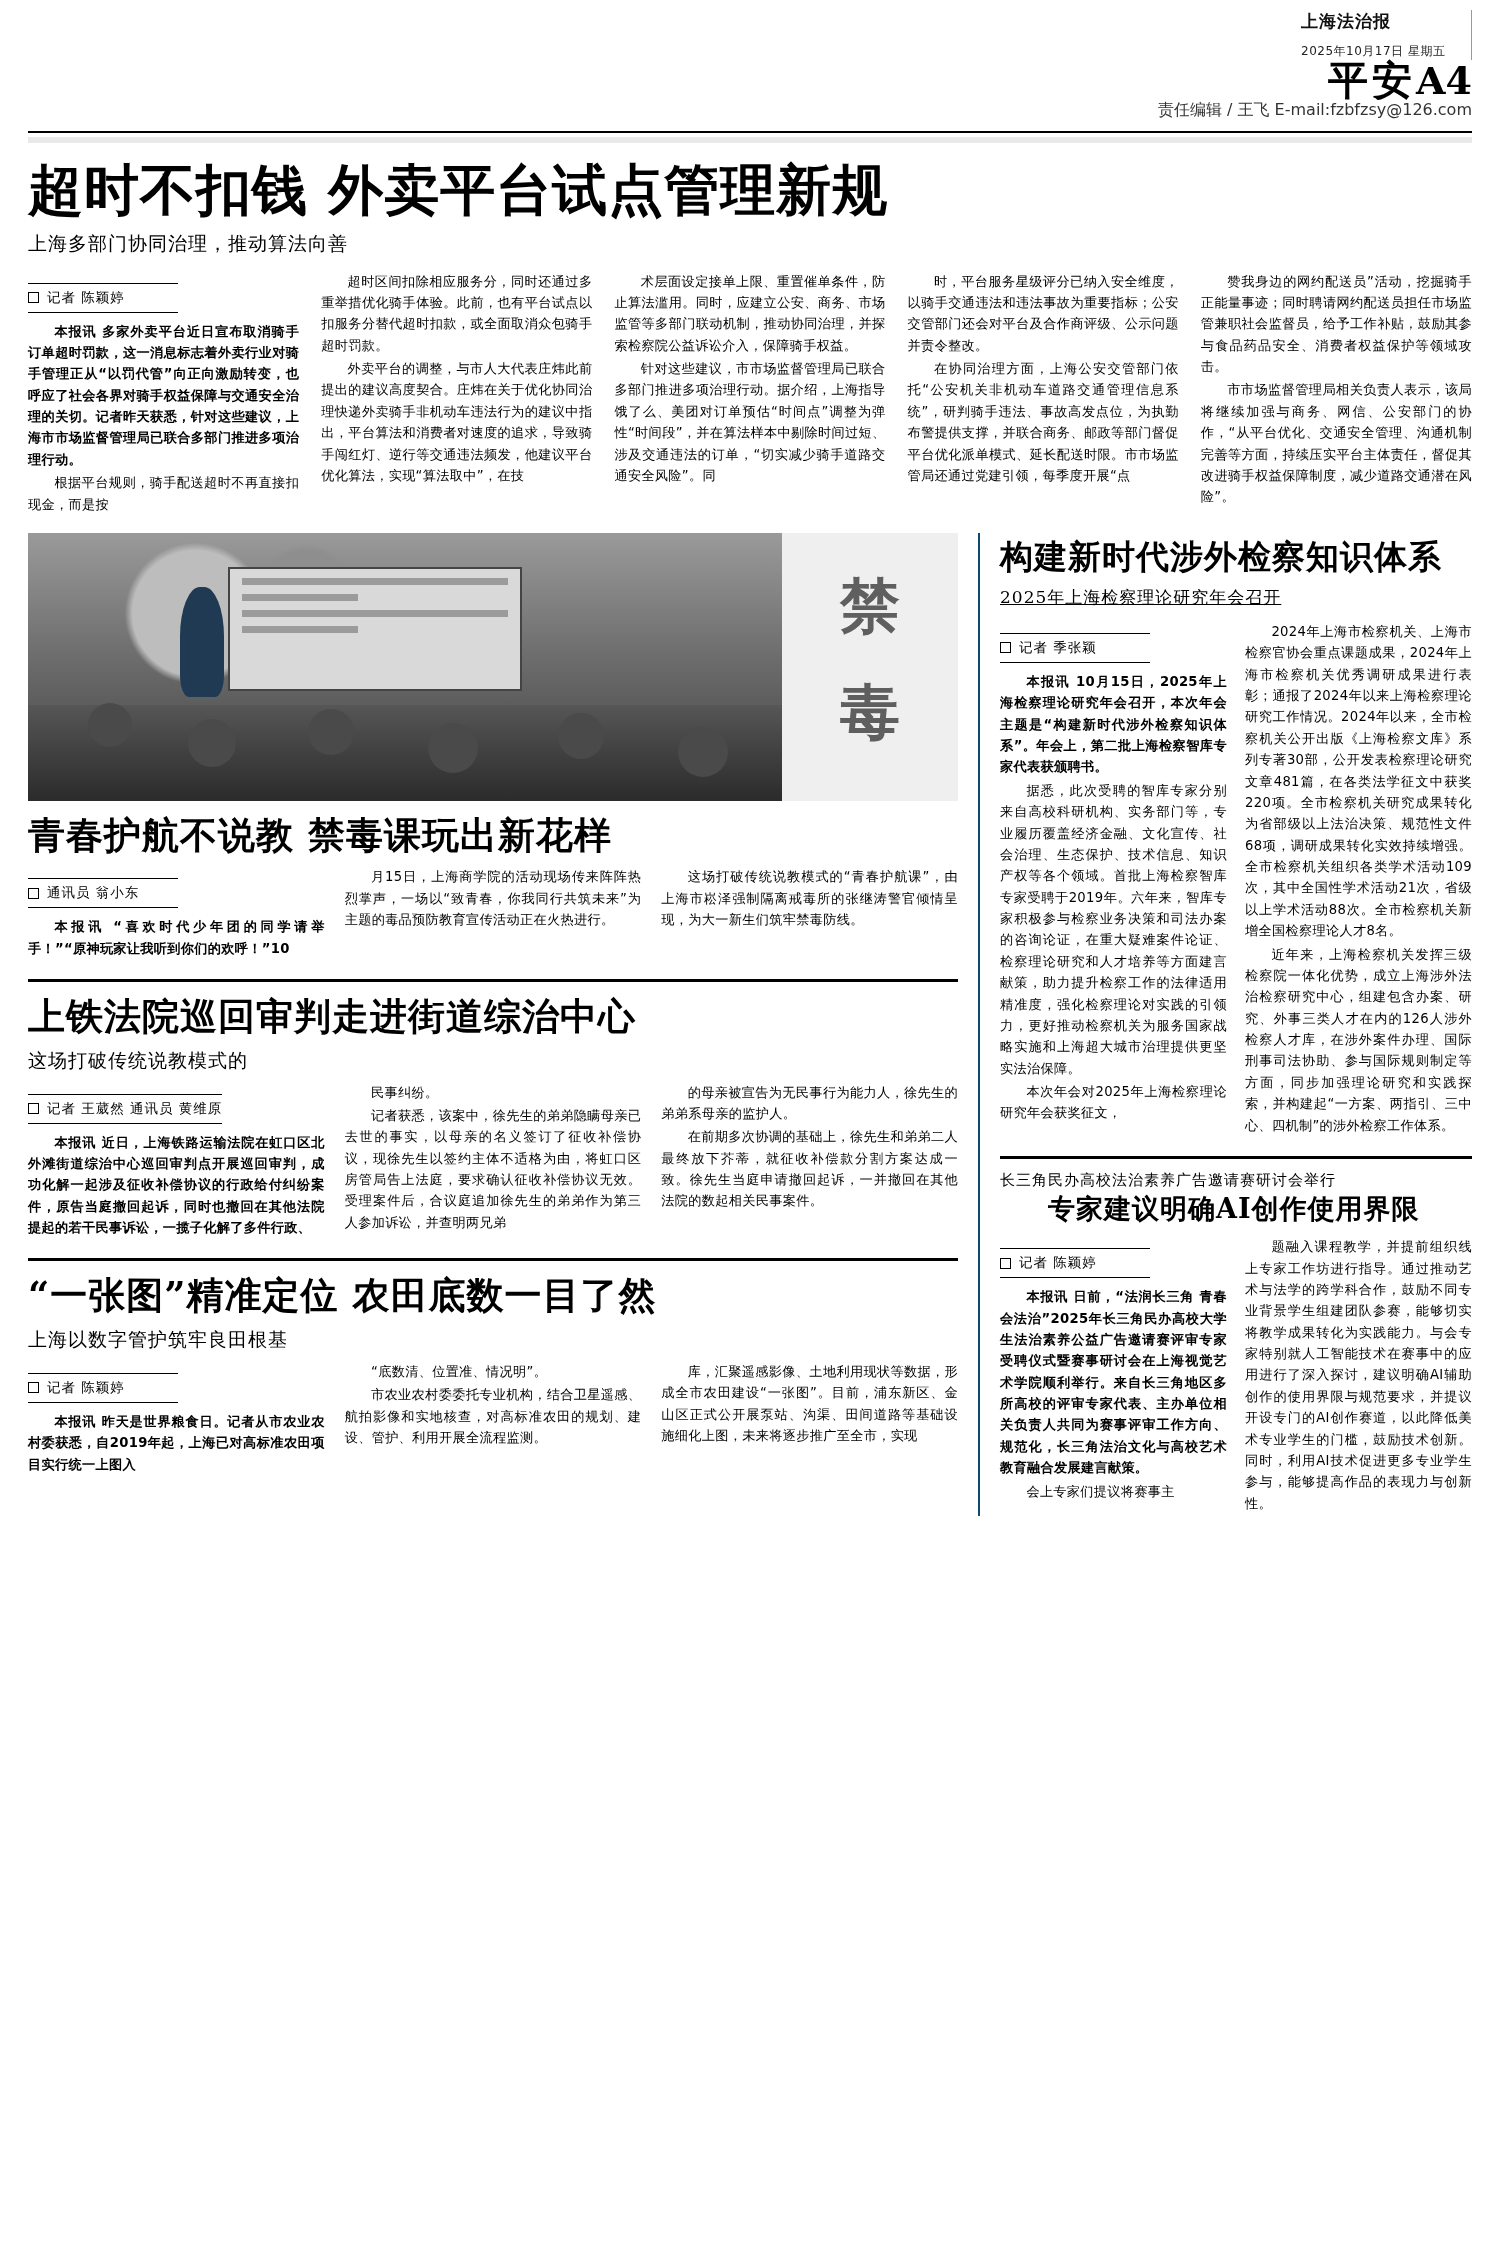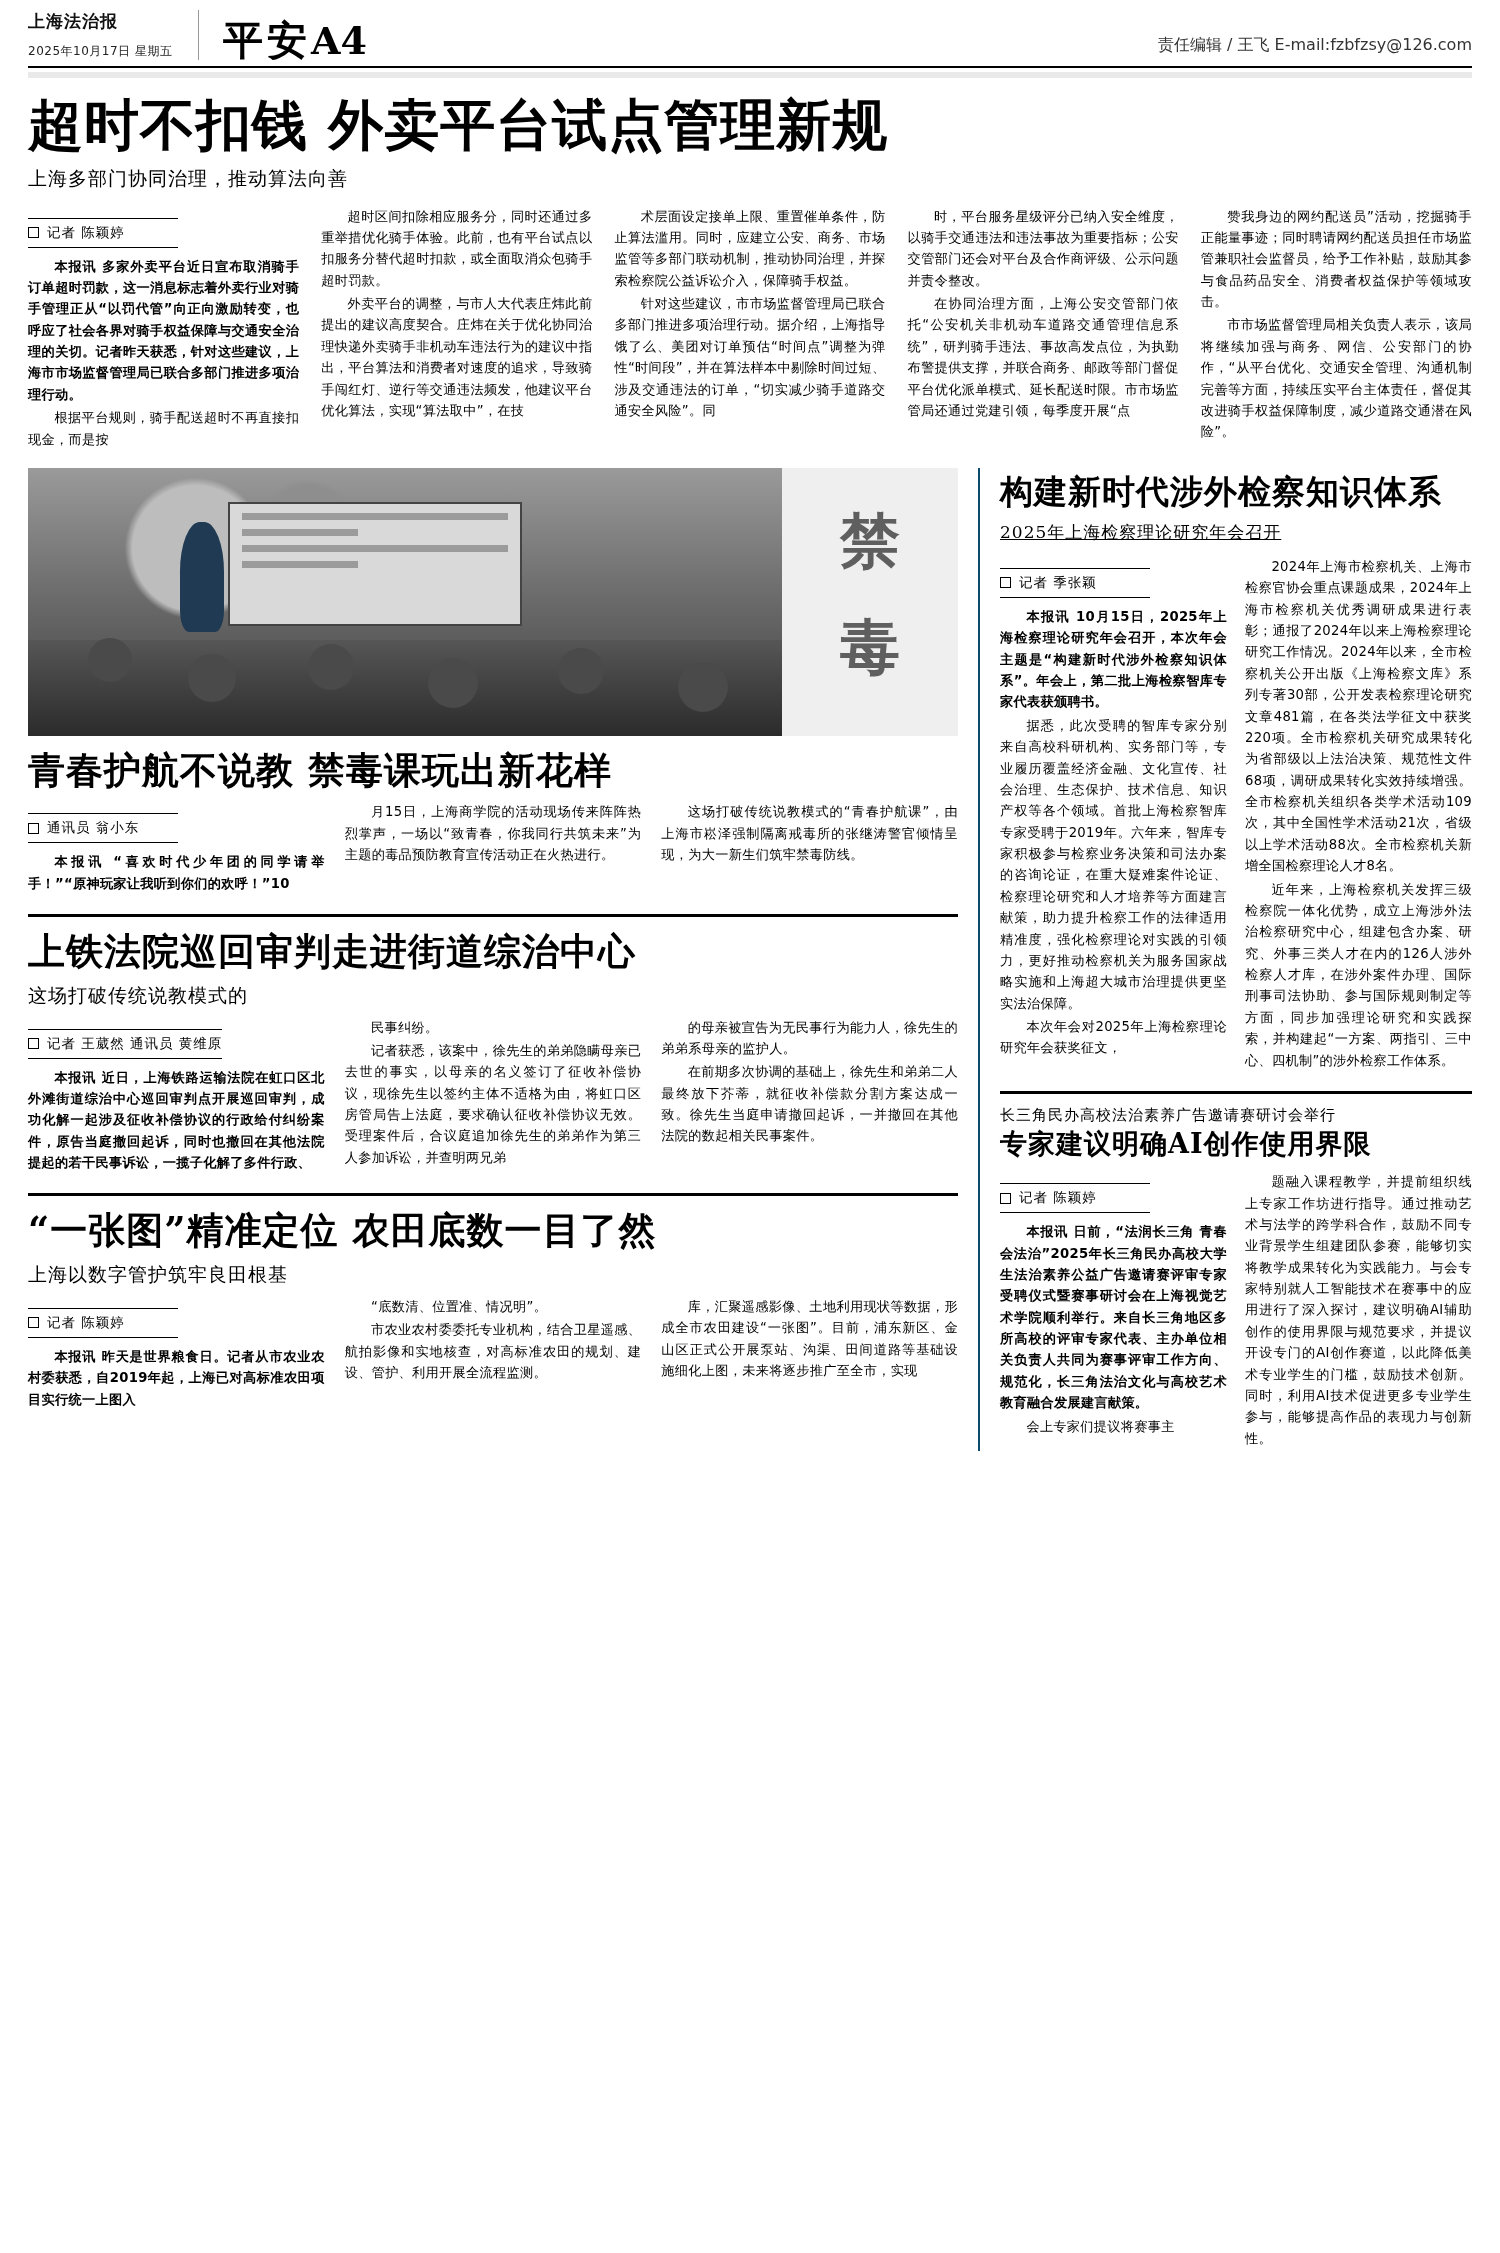--- a/index.html
+++ b/index.html
@@ -1,35 +1,35 @@
 <!DOCTYPE html>
 <html><head>
 <meta charset="utf-8">
 <style>
   html,body{margin:0;padding:0;background:#ffffff;}
   body{width:1500px;height:2253px;font-family:"DejaVu Sans","Liberation Sans",sans-serif;color:#000;}
   .page{width:1500px;height:2253px;position:relative;box-sizing:border-box;padding:0 28px;background:#fff;}
 
   
-  .masthead{display:flex;align-items:flex-end;border-bottom:2px solid #000;padding:10px 0 6px 0;}
+  .masthead{display:flex;align-items:flex-end;border-bottom:2px solid #000;padding:10px 0 6px 0;flex-direction:column;}
   .mh-left{width:160px;border-right:1px solid #999;padding-right:10px;}
   .mh-logo{font-size:17px;font-weight:bold;letter-spacing:1px;color:#111;font-family:"DejaVu Serif","Liberation Serif",serif;}
   .mh-date{font-size:12px;color:#222;margin-top:10px;letter-spacing:0.5px;}
   .mh-title{font-size:40px;font-weight:bold;font-family:"DejaVu Serif","Liberation Serif",serif;padding:0 0 0 24px;line-height:1;}
   .mh-title .sec{letter-spacing:4px;}
   .mh-title .num{font-size:38px;}
   .mh-right{margin-left:auto;font-size:16px;color:#333;padding-bottom:4px;}
   .mh-rule{height:6px;background:#e9e9e9;margin-top:4px;}
 
   
   .headline{font-family:"DejaVu Serif","Liberation Serif",serif;font-weight:bold;letter-spacing:1px;line-height:1.12;}
   .h-xl{font-size:55px;}
   .h-lg{font-size:37px;}
   .h-md{font-size:33px;}
-  .h-sm{font-size:27px;}
+  .h-sm{font-size:27px;margin-left:48px;}
   .subhead{font-family:"DejaVu Serif","Liberation Serif",serif;font-size:19px;margin-top:10px;letter-spacing:1px;}
   .kicker{font-family:"DejaVu Sans","Liberation Sans",sans-serif;font-size:15px;letter-spacing:1px;margin-bottom:4px;}
   .byline{font-size:13.5px;margin:12px 0 8px 0;padding:5px 0;border-top:1px solid #000;border-bottom:1px solid #000;display:inline-block;min-width:150px;letter-spacing:1px;}
   .byline .box{display:inline-block;width:9px;height:9px;border:1px solid #000;margin-right:8px;vertical-align:middle;}
   .body-col{font-size:13.2px;line-height:1.62;text-align:justify;letter-spacing:0.3px;}
   .body-col p{margin:0 0 2px 0;text-indent:2em;}
   .lead{font-weight:bold;}
 
   
   .topstory{padding-top:16px;}

